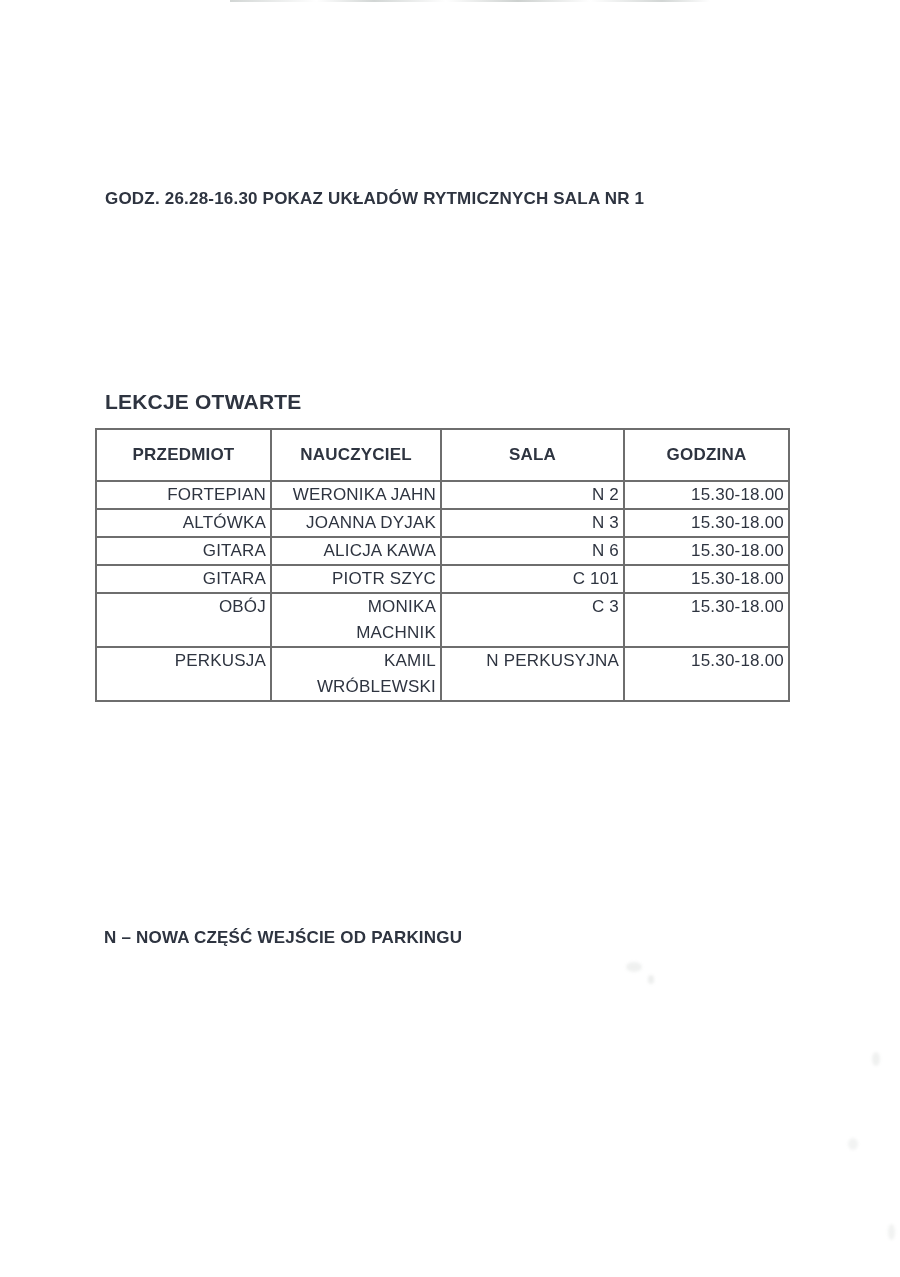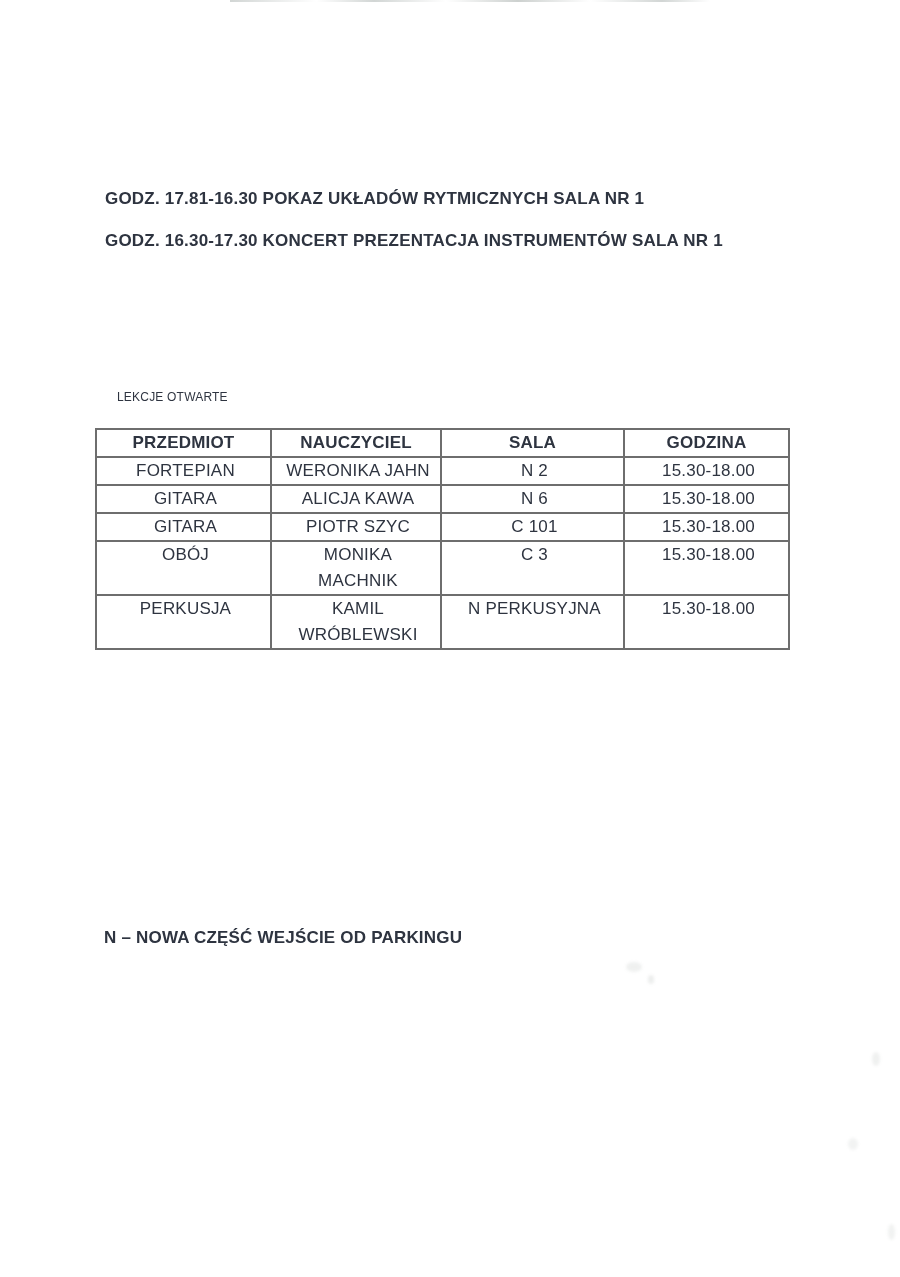--- a/index.html
+++ b/index.html
@@ -38,50 +38,49 @@
     font-size: 17px;
     font-weight: bold;
     line-height: 22px;
     letter-spacing: 0.2px;
     white-space: pre-wrap;
   }
   .section-label {
     position: absolute;
     left: 105px;
     top: 390px;
-    font-size: 12px;
-    font-weight: normal;
+    font-size: 21px;
+    font-weight: bold;
     letter-spacing: 0.2px;
-    margin-left: 12px;
   }
   table.lessons {
     position: absolute;
     left: 95px;
     top: 428px;
     width: 695px;
     border-collapse: collapse;
     table-layout: fixed;
   }
   table.lessons th,
   table.lessons td {
     border: 2px solid #6e6e6e;
     font-size: 17px;
     line-height: 26px;
     vertical-align: top;
     overflow: hidden;
   }
   table.lessons th {
     font-weight: bold;
     text-align: center;
-    padding: 0 2px;
+    padding: 12px 2px;
     height: 25px;
     letter-spacing: 0.2px;
   }
   table.lessons td {
-    text-align: center;
+    text-align: right;
     padding: 0 4px 0 8px;
     height: 25px;
     white-space: pre-line;
     letter-spacing: 0.2px;
   }
   .footnote {
     position: absolute;
     left: 104px;
     top: 928px;
     font-size: 17px;
@@ -102,22 +101,21 @@
   .smudge.s5 { left: 888px; top: 1224px; width: 7px;  height: 16px; opacity: 0.16; }
 </style>
 </head>
 <body>
 
 <div class="page">
 
   <div class="scan-edge-top"></div>
 
   <div class="header-block">
-    <p>GODZ. 17.81-16.30 POKAZ UKŁADÓW RYTMICZNYCH SALA NR 1</p>
-    <p>GODZ. 16.30-17.30 KONCERT PREZENTACJA INSTRUMENTÓW SALA NR 1</p>
+    <p>GODZ. 26.28-16.30 POKAZ UKŁADÓW RYTMICZNYCH SALA NR 1</p>
   </div>
 
   <div class="section-label">LEKCJE OTWARTE</div>
 
   <table class="lessons">
     <colgroup>
       <col style="width:175px">
       <col style="width:170px">
       <col style="width:183px">
       <col style="width:165px">
@@ -128,20 +126,26 @@
         <th>NAUCZYCIEL</th>
         <th>SALA</th>
         <th>GODZINA</th>
       </tr>
     </thead>
     <tbody>
       <tr>
         <td>FORTEPIAN</td>
         <td>WERONIKA JAHN</td>
         <td>N 2</td>
+        <td>15.30-18.00</td>
+      </tr>
+      <tr>
+        <td>ALTÓWKA</td>
+        <td>JOANNA DYJAK</td>
+        <td>N 3</td>
         <td>15.30-18.00</td>
       </tr>
       <tr>
         <td>GITARA</td>
         <td>ALICJA KAWA</td>
         <td>N 6</td>
         <td>15.30-18.00</td>
       </tr>
       <tr>
         <td>GITARA</td>

